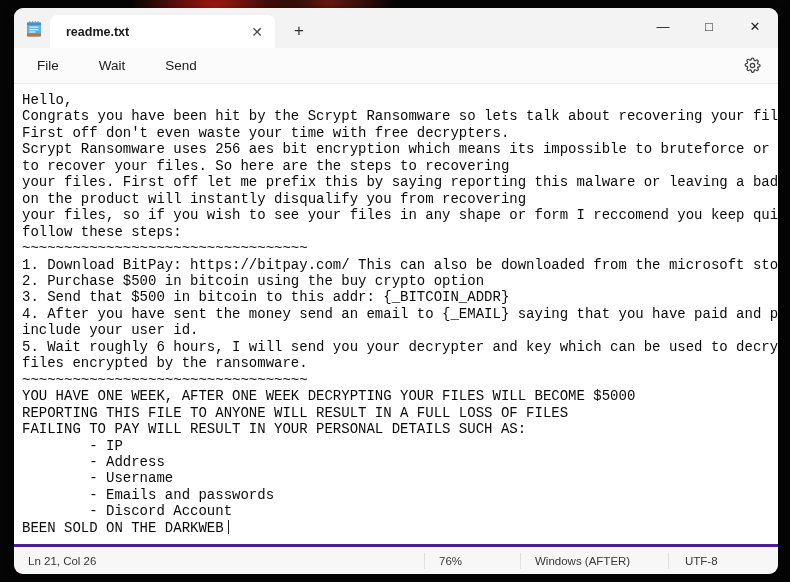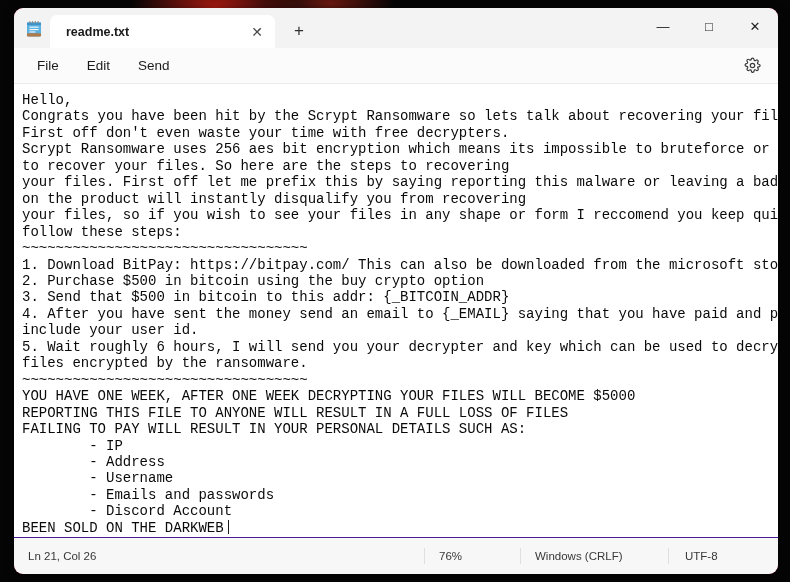--- a/index.html
+++ b/index.html
@@ -98,20 +98,21 @@
   
   #menu-bar {
     height: 36px;
     background: #fbfbfb;
     display: flex;
     align-items: center;
     padding-left: 12px;
     flex: none;
     border-bottom: 1px solid #ececec;
     position: relative;
+    gap: 12px;
   }
   .menu-item {
     font-size: 13.5px;
     color: #1b1b1b;
     padding: 5px 11px;
     border-radius: 4px;
     margin-right: 6px;
   }
   #settings-gear {
     position: absolute;
@@ -165,23 +166,23 @@
     display: inline-block;
     width: 1px;
     height: 14px;
     background: #1b1b1b;
     vertical-align: -2px;
     margin-left: 4px;
   }
 
   
   #status-bar {
-    height: 37px;
+    height: 30px;
     background: #f7f7f7;
-    border-top: 1px solid #4c1d95;
+    border-top: 3px solid #4c1d95;
     display: flex;
     align-items: center;
     font-size: 11.5px;
     color: #383838;
     flex: none;
   }
   #status-pos {
     padding-left: 14px;
     flex: 1;
   }
@@ -229,21 +230,21 @@
 
     <div id="window-controls">
       <div class="winctl" id="btn-minimize">—</div>
       <div class="winctl" id="btn-maximize">□</div>
       <div class="winctl" id="btn-close-window">✕</div>
     </div>
   </div>
 
   <div id="menu-bar">
     <div class="menu-item">File</div>
-    <div class="menu-item">Edit</div>
+    <div class="menu-item">Wait</div>
     <div class="menu-item">Send</div>
 
     <div id="settings-gear">
       <svg width="17" height="17" viewBox="0 0 24 24" fill="none" stroke="#3c3c3c" stroke-width="1.7">
         <circle cx="12" cy="12" r="3.1"></circle>
         <path d="M19.3 14a1.6 1.6 0 0 0 .32 1.76l.06.06a1.9 1.9 0 1 1-2.7 2.7l-.06-.06a1.6 1.6 0 0 0-1.76-.32 1.6 1.6 0 0 0-.97 1.47v.17a1.9 1.9 0 1 1-3.8 0v-.09a1.6 1.6 0 0 0-1.05-1.47 1.6 1.6 0 0 0-1.76.32l-.06.06a1.9 1.9 0 1 1-2.7-2.7l.06-.06a1.6 1.6 0 0 0 .32-1.76 1.6 1.6 0 0 0-1.47-.97H3.5a1.9 1.9 0 1 1 0-3.8h.09a1.6 1.6 0 0 0 1.47-1.05 1.6 1.6 0 0 0-.32-1.76l-.06-.06a1.9 1.9 0 1 1 2.7-2.7l.06.06a1.6 1.6 0 0 0 1.76.32h.08A1.6 1.6 0 0 0 10.25 3.6V3.5a1.9 1.9 0 1 1 3.8 0v.09a1.6 1.6 0 0 0 .97 1.47 1.6 1.6 0 0 0 1.76-.32l.06-.06a1.9 1.9 0 1 1 2.7 2.7l-.06.06a1.6 1.6 0 0 0-.32 1.76v.08a1.6 1.6 0 0 0 1.47.97h.17a1.9 1.9 0 1 1 0 3.8h-.09a1.6 1.6 0 0 0-1.47.97z"></path>
       </svg>
     </div>
   </div>
 
@@ -273,17 +274,17 @@
         - Address
         - Username
         - Emails and passwords
         - Discord Account
 BEEN SOLD ON THE DARKWEB</span><span id="caret"></span></div>
   </div>
 
   <div id="status-bar">
     <div id="status-pos">Ln 21, Col 26</div>
     <div class="status-cell" id="status-zoom">76%</div>
-    <div class="status-cell" id="status-eol">Windows (CRLF)</div>
+    <div class="status-cell" id="status-eol">Windows (AFTER)</div>
     <div class="status-cell" id="status-enc">UTF-8</div>
   </div>
 
 </div>
 
 </body></html>

